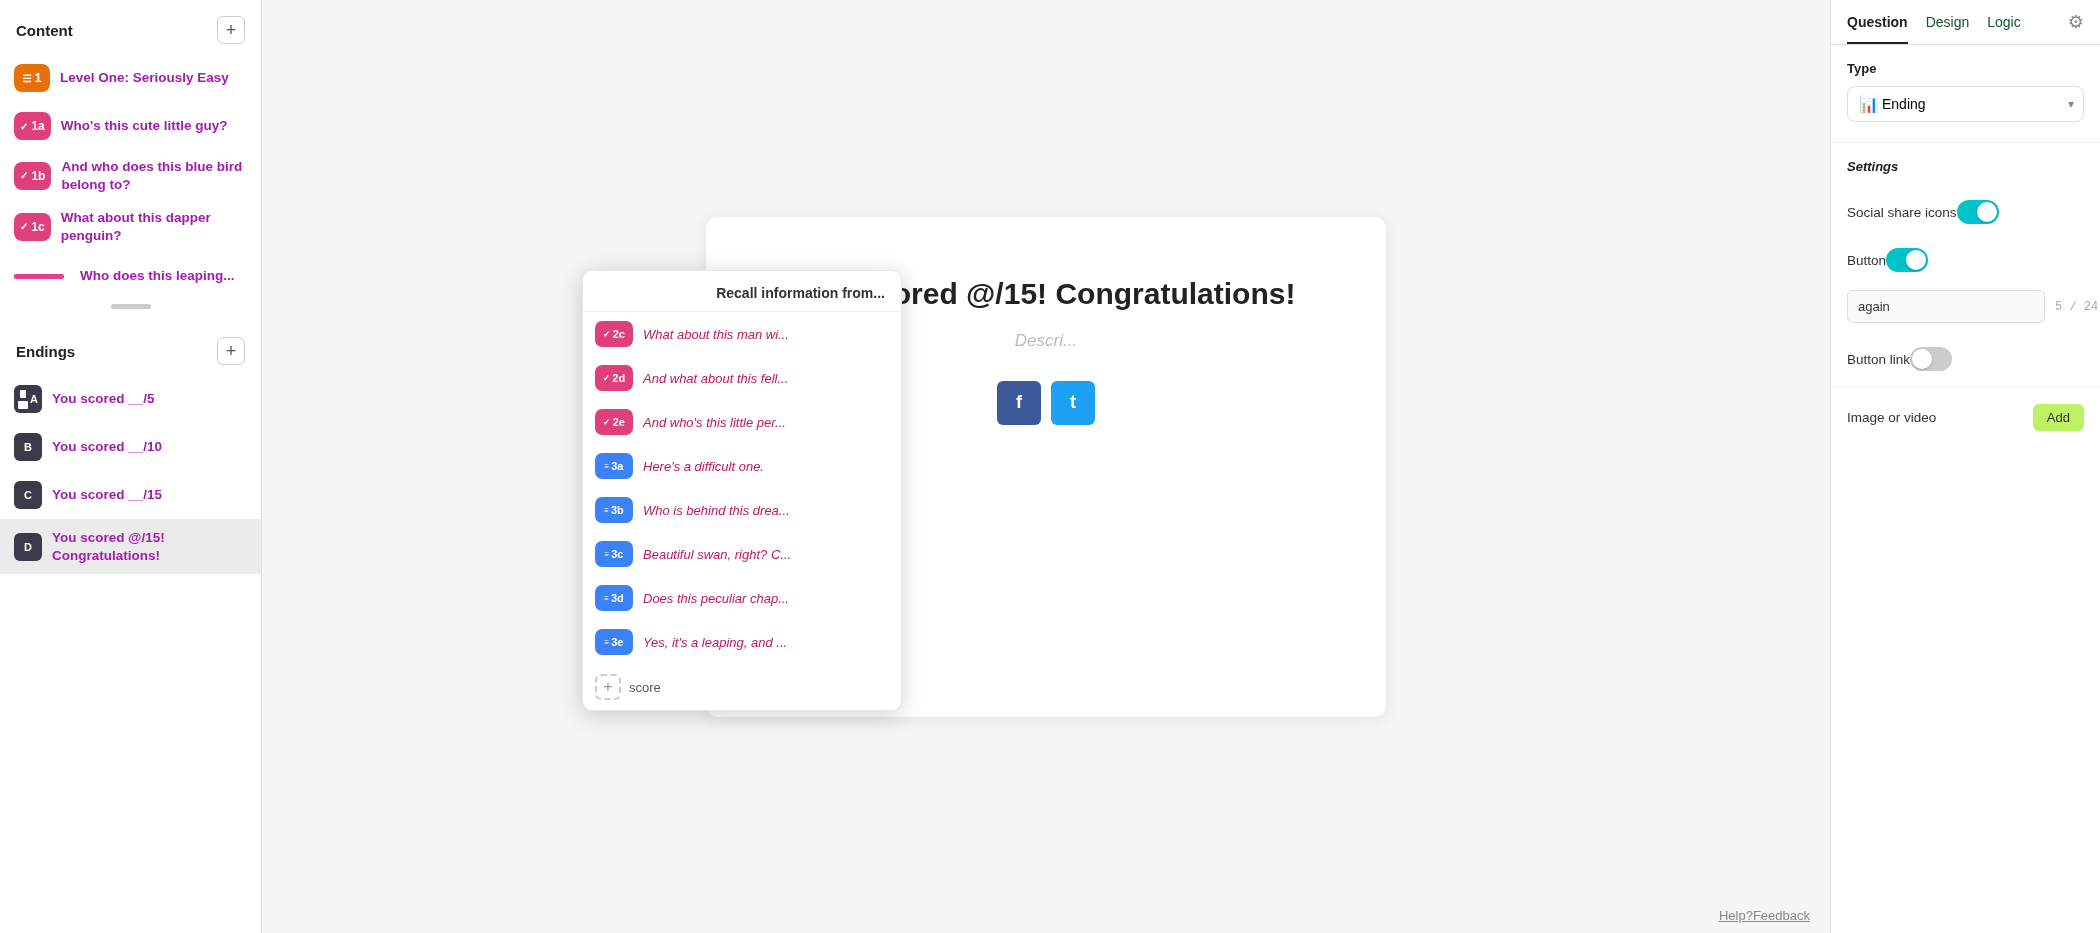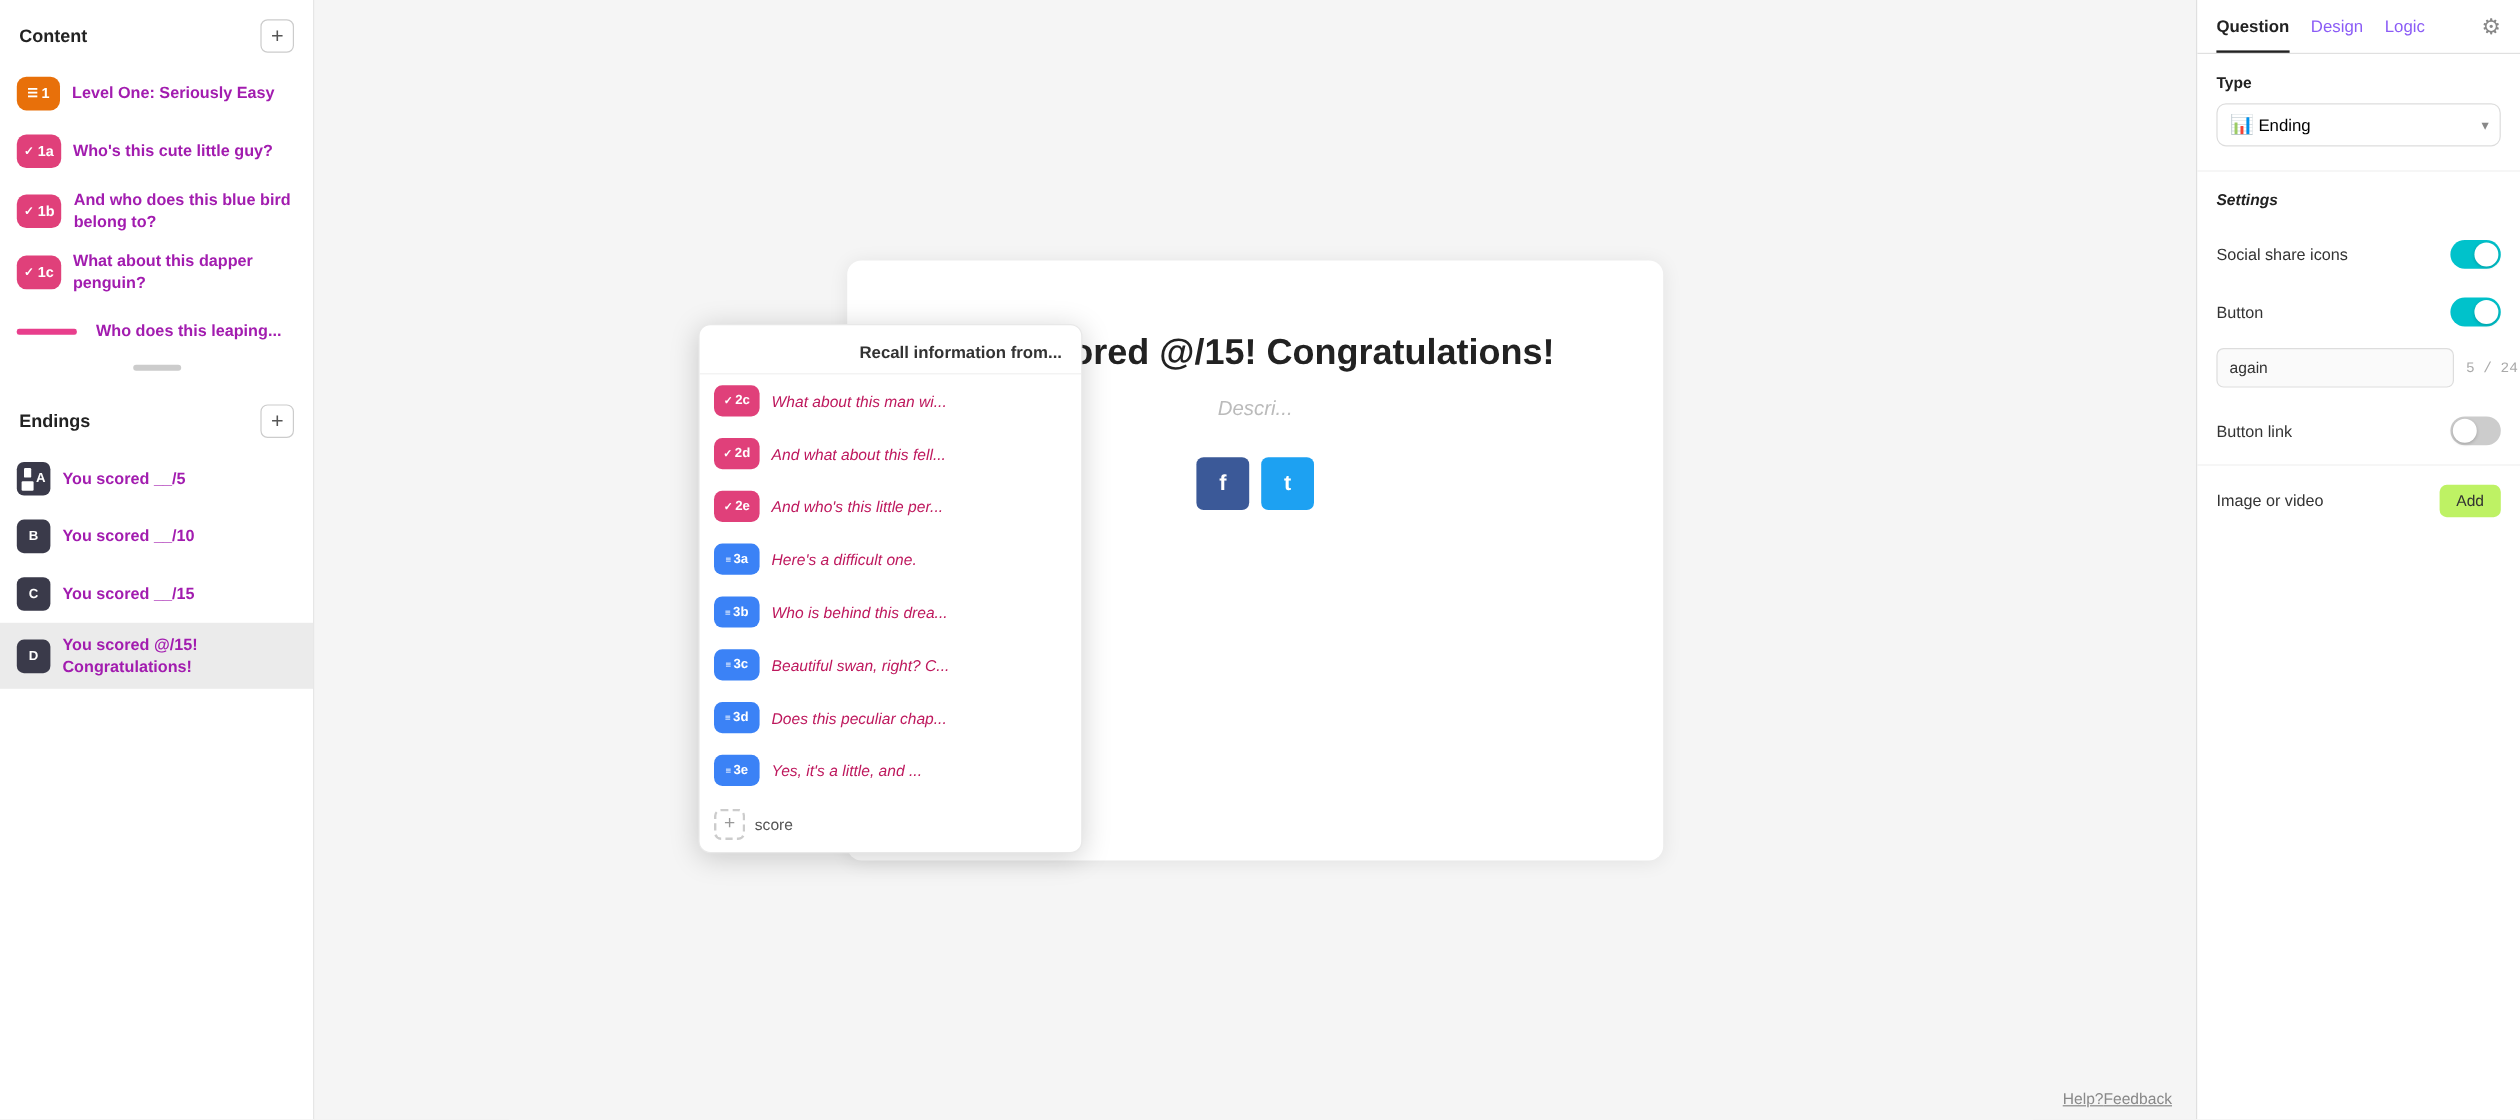--- a/index.html
+++ b/index.html
@@ -277,21 +277,21 @@
       display: flex;
       align-items: center;
       border-bottom: 1px solid #e0e0e0;
       padding: 0 16px;
       gap: 18px;
     }
 
     .right-tab {
       padding: 14px 0 12px;
       font-size: 14px;
-      color: #8b5cf6;
+      color: #14532d;
       cursor: pointer;
       border-bottom: 2px solid transparent;
     }
 
     .right-tab.active {
       color: #222;
       font-weight: 600;
       border-bottom: 2px solid #222;
     }
 
@@ -349,21 +349,21 @@
 
     .settings-divider {
       height: 1px;
       background: #f0f0f0;
       margin: 4px 0;
     }
 
     .setting-row {
       display: flex;
       align-items: center;
-      justify-content: space-between;
+      justify-content: flex-start;
       padding: 12px 16px;
     }
 
     .setting-label {
       font-size: 13.5px;
       color: #333;
     }
 
     .toggle {
       width: 42px;
@@ -603,21 +603,21 @@
         <span>3d</span>
       </div>
       <span class="dropdown-item-text">Does this peculiar chap...</span>
     </div>
 
     <div class="dropdown-item">
       <div class="dropdown-badge db-blue">
         <span style="font-size:8px">≡</span>
         <span>3e</span>
       </div>
-      <span class="dropdown-item-text">Yes, it's a little, and ...</span>
+      <span class="dropdown-item-text">Yes, it's a leaping, and ...</span>
     </div>
 
     <div class="add-new-btn">
       <div class="plus-circle">+</div>
       <span>score</span>
     </div>
   </div>
 
   <div class="canvas-footer">
     <span class="footer-link">Help?</span>

